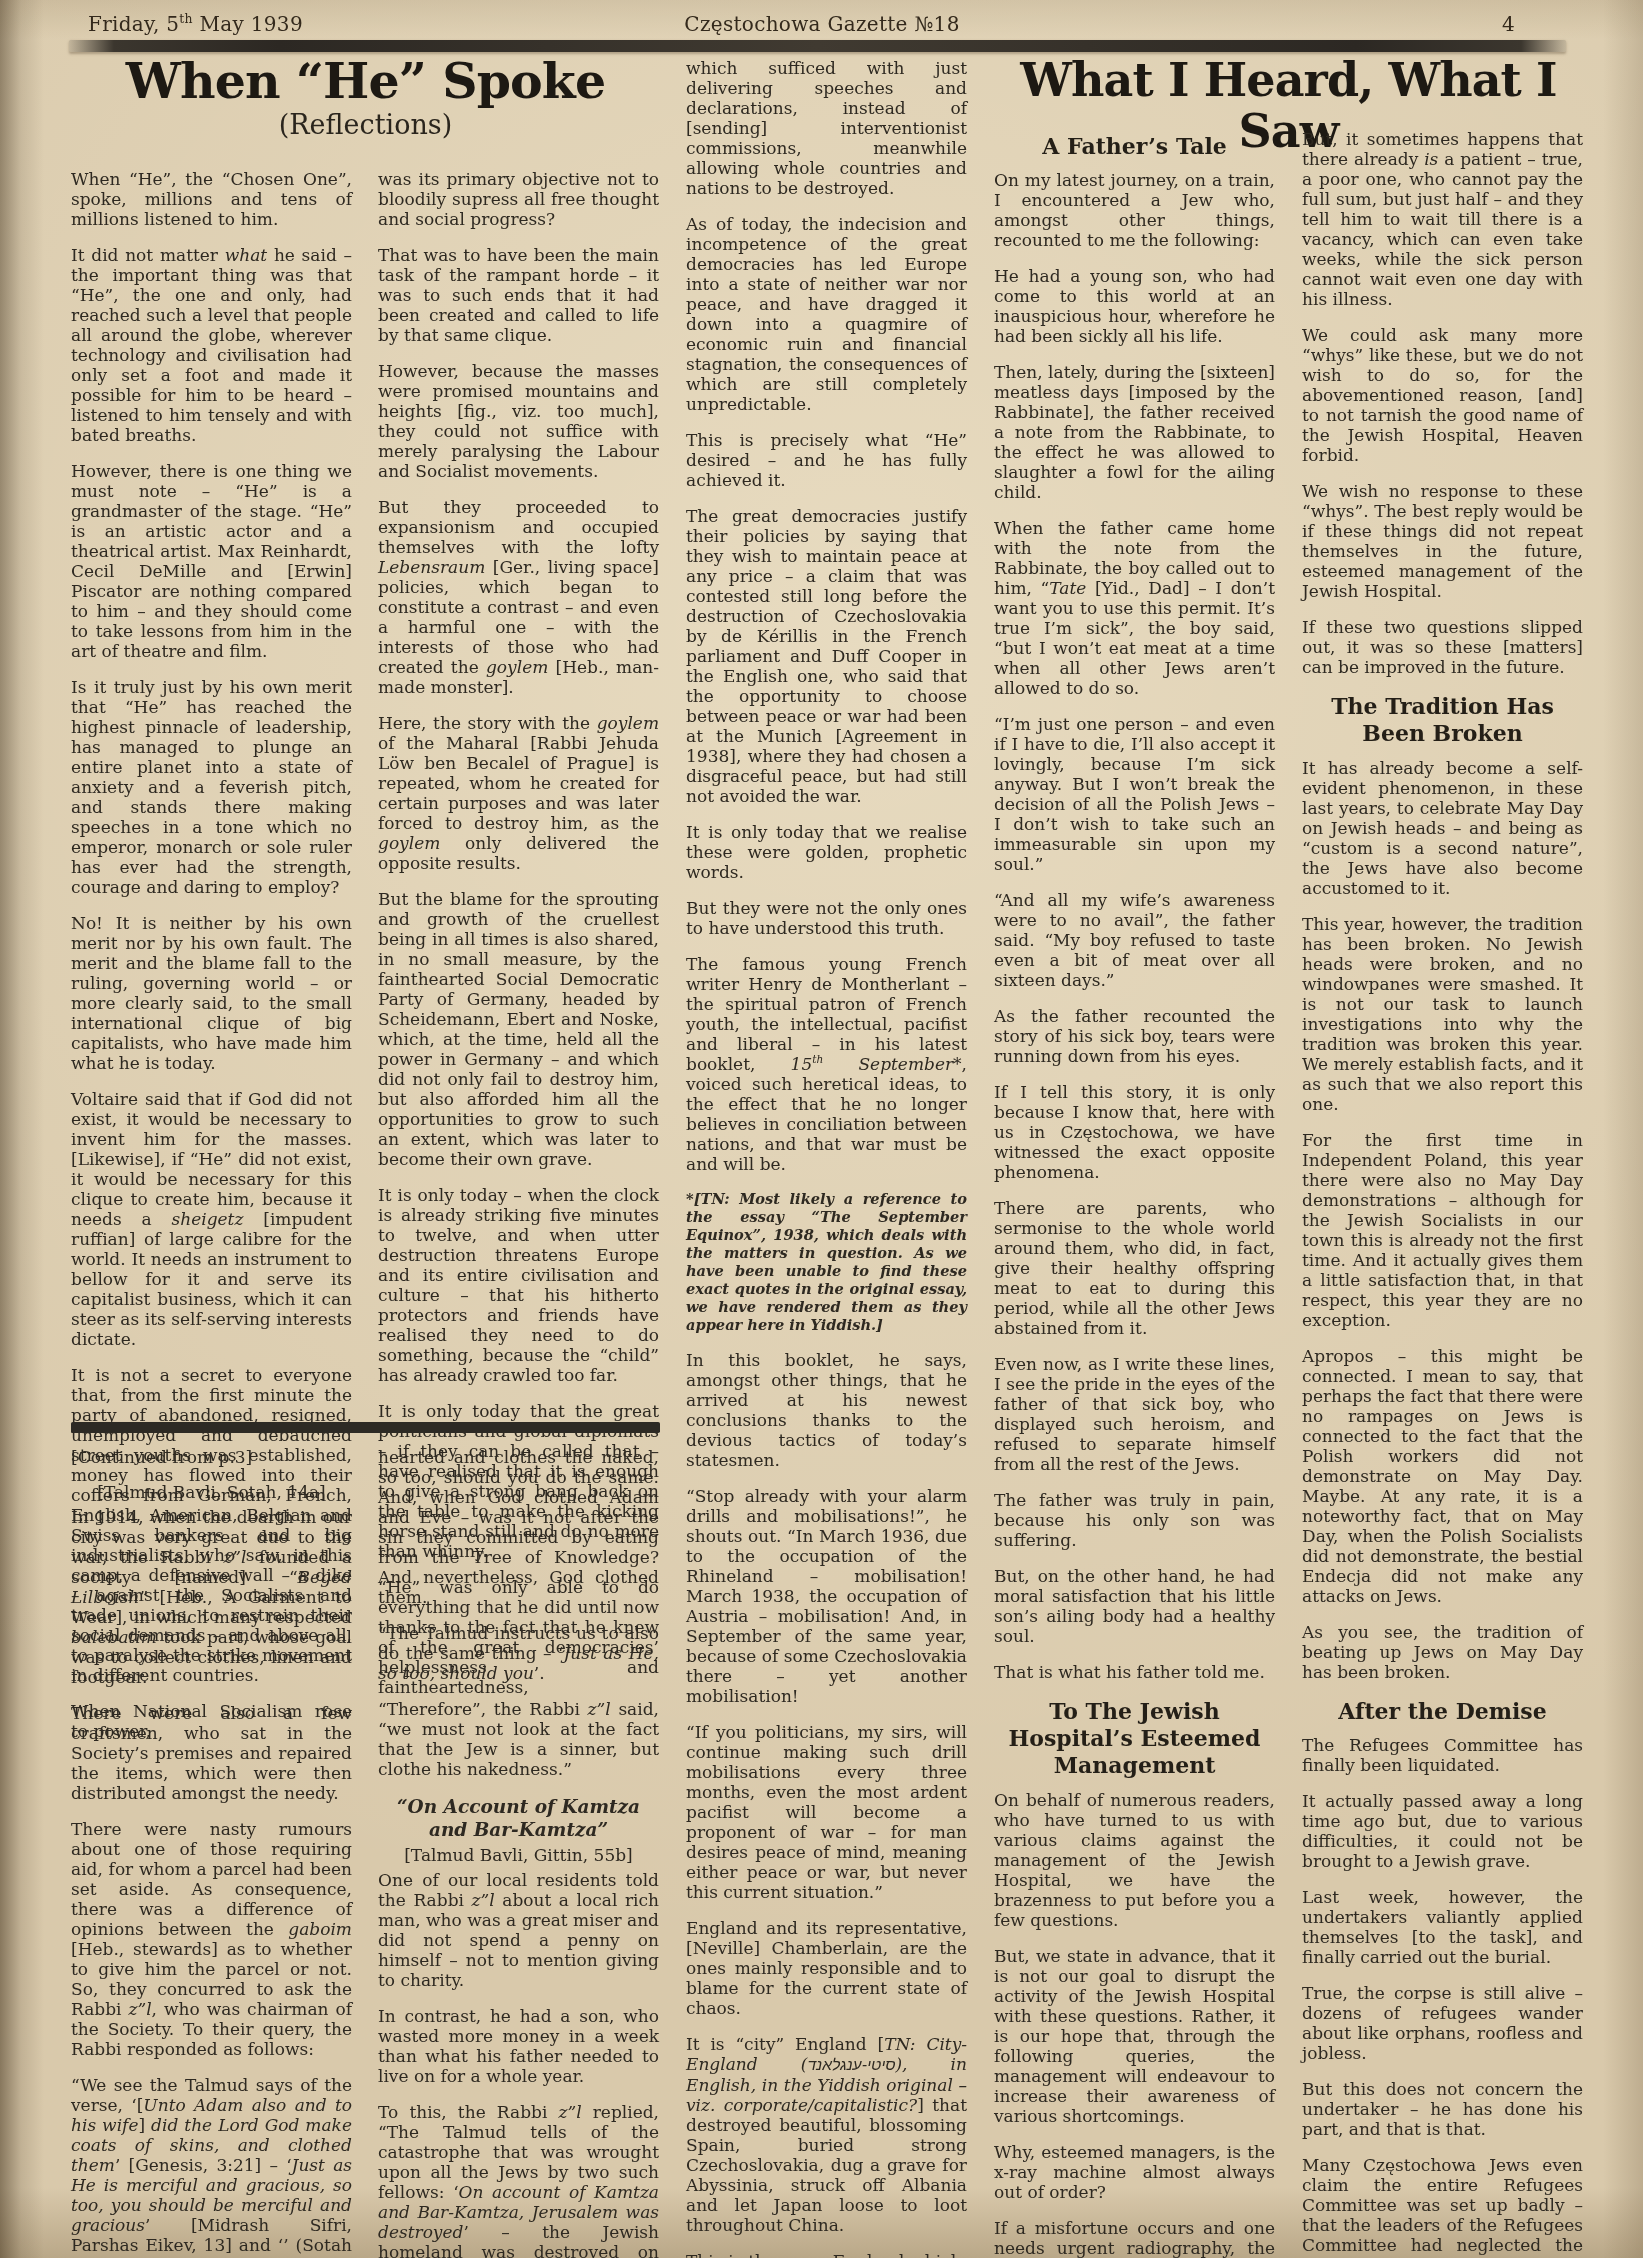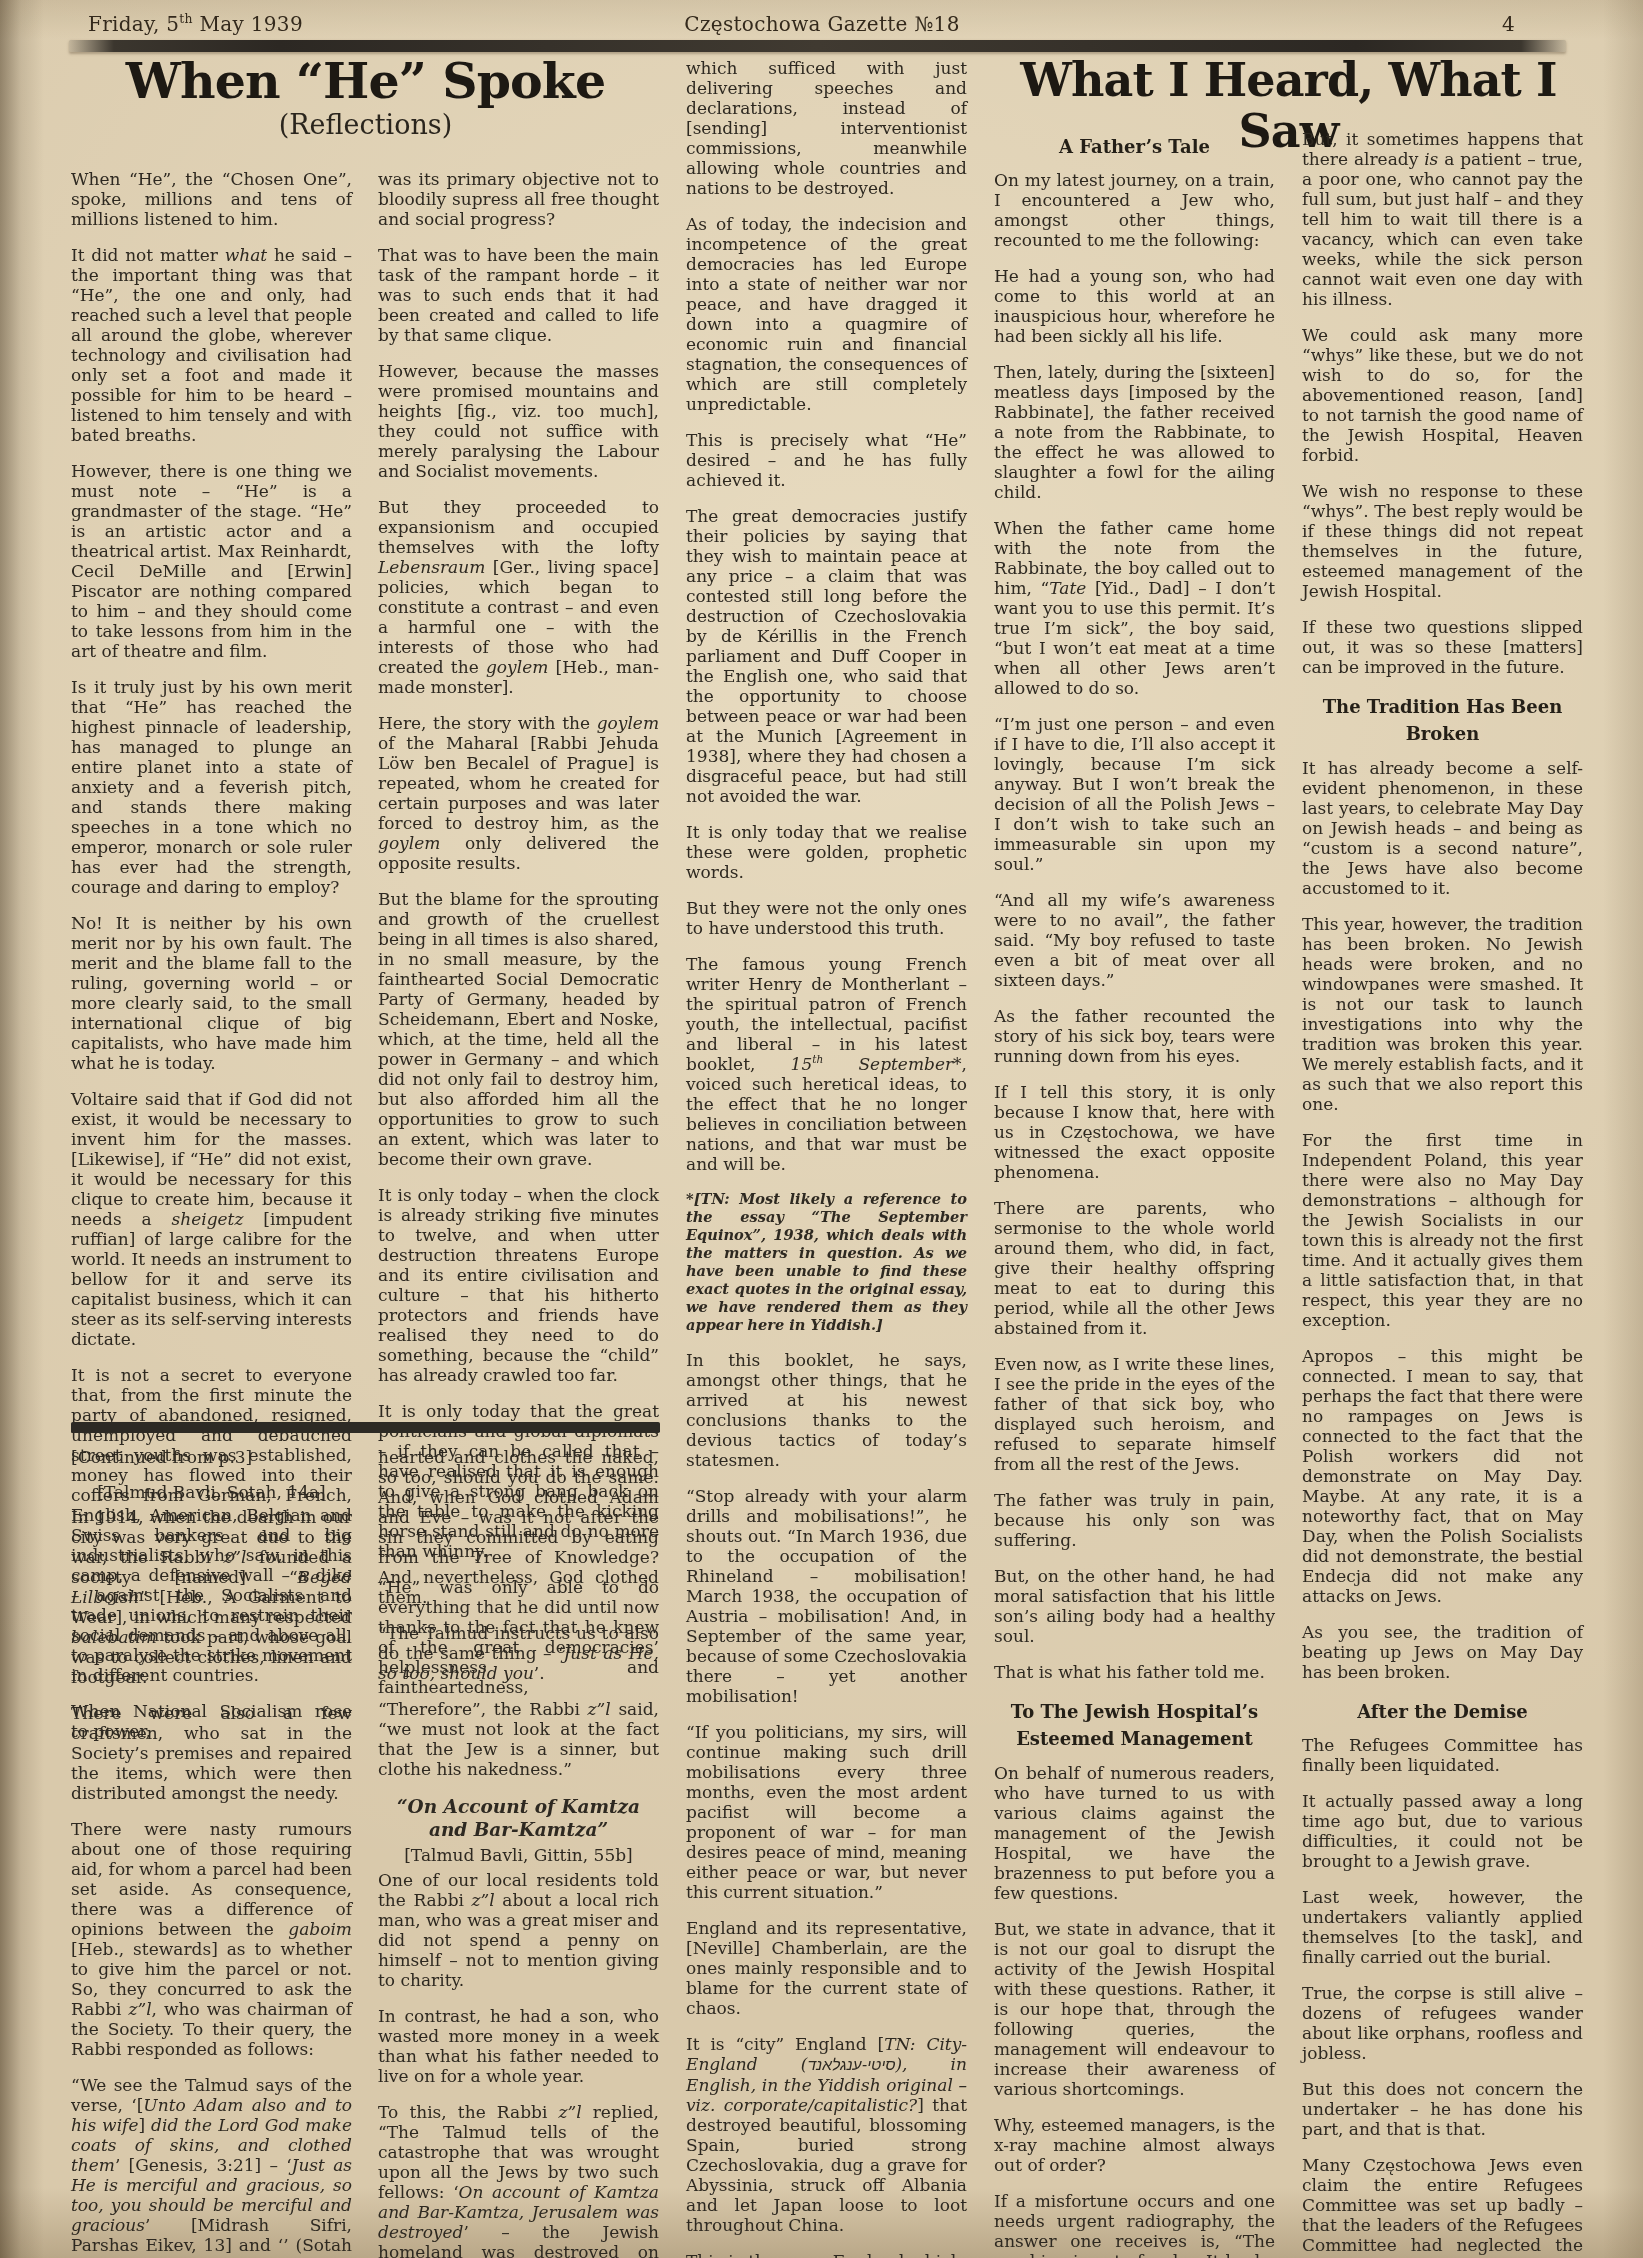--- a/index.html
+++ b/index.html
@@ -23,21 +23,21 @@
   .head-rule{position:absolute;left:69px;top:40px;width:1497px;height:11.5px;border-radius:1.8px;
     background:linear-gradient(90deg, rgba(49,45,39,0.15), #3b362e 3%, #2c2823 14%, #403a31 50%, #2c2823 86%, #3b362e 97%, rgba(49,45,39,0.15));
     box-shadow:0 1.8px 2.6px rgba(80,64,40,0.35);}
   .title-block{position:absolute;left:71px;top:51px;width:589px;}
   .byline{font-size:24px;font-weight:bold;text-decoration:underline;text-underline-offset:3.5px;color:#241f17;}
   .art-title{font-size:49px;font-weight:bold;text-align:center;line-height:53px;margin-top:3.5px;letter-spacing:-0.9px;color:#1d1913;}
   .art-sub{font-size:27px;text-align:center;margin-top:1.8px;color:#2a251d;}
   .right-title{position:absolute;left:994px;top:55px;width:589px;font-size:46px;font-weight:bold;text-align:center;line-height:51px;letter-spacing:-0.9px;color:#1d1913;}
   .col{position:absolute;width:281px;font-size:17px;line-height:20px;text-align:justify;}
   .col .para{margin:0 0 16px 0;}
-  .col-head{font-size:18px;font-weight:bold;text-align:center;line-height:27px;margin:3.5px 0 10.6px 0;color:#241f17;}
+  .col-head{font-size:22px;font-weight:bold;text-align:center;line-height:27px;margin:3.5px 0 10.6px 0;color:#241f17;}
   .quote-head{font-size:18.5px;font-weight:bold;font-style:italic;text-align:center;line-height:23px;margin:0 0 3.5px 0;}
   .src-line{text-align:center;margin:0 0 5.3px 0;}
   .label-line{margin:0 0 15px 0;}
   .tn{font-size:14.6px;line-height:18px;font-style:italic;font-weight:600;}
   .divider{position:absolute;left:71px;top:1422px;width:589px;height:10.6px;background:#2d2a24;border-radius:1.8px;}
   #c1{left:71px;top:169px;} #c2{left:378px;top:169px;}
   #b1{left:71px;top:1447px;} #b2{left:378px;top:1447px;}
   #c3{left:686px;top:58px;}
   #c4{left:994px;top:129px;} #c5{left:1302px;top:129px;}
   .heb{font-family:Liberation Sans, sans-serif;font-size:.92em;}

